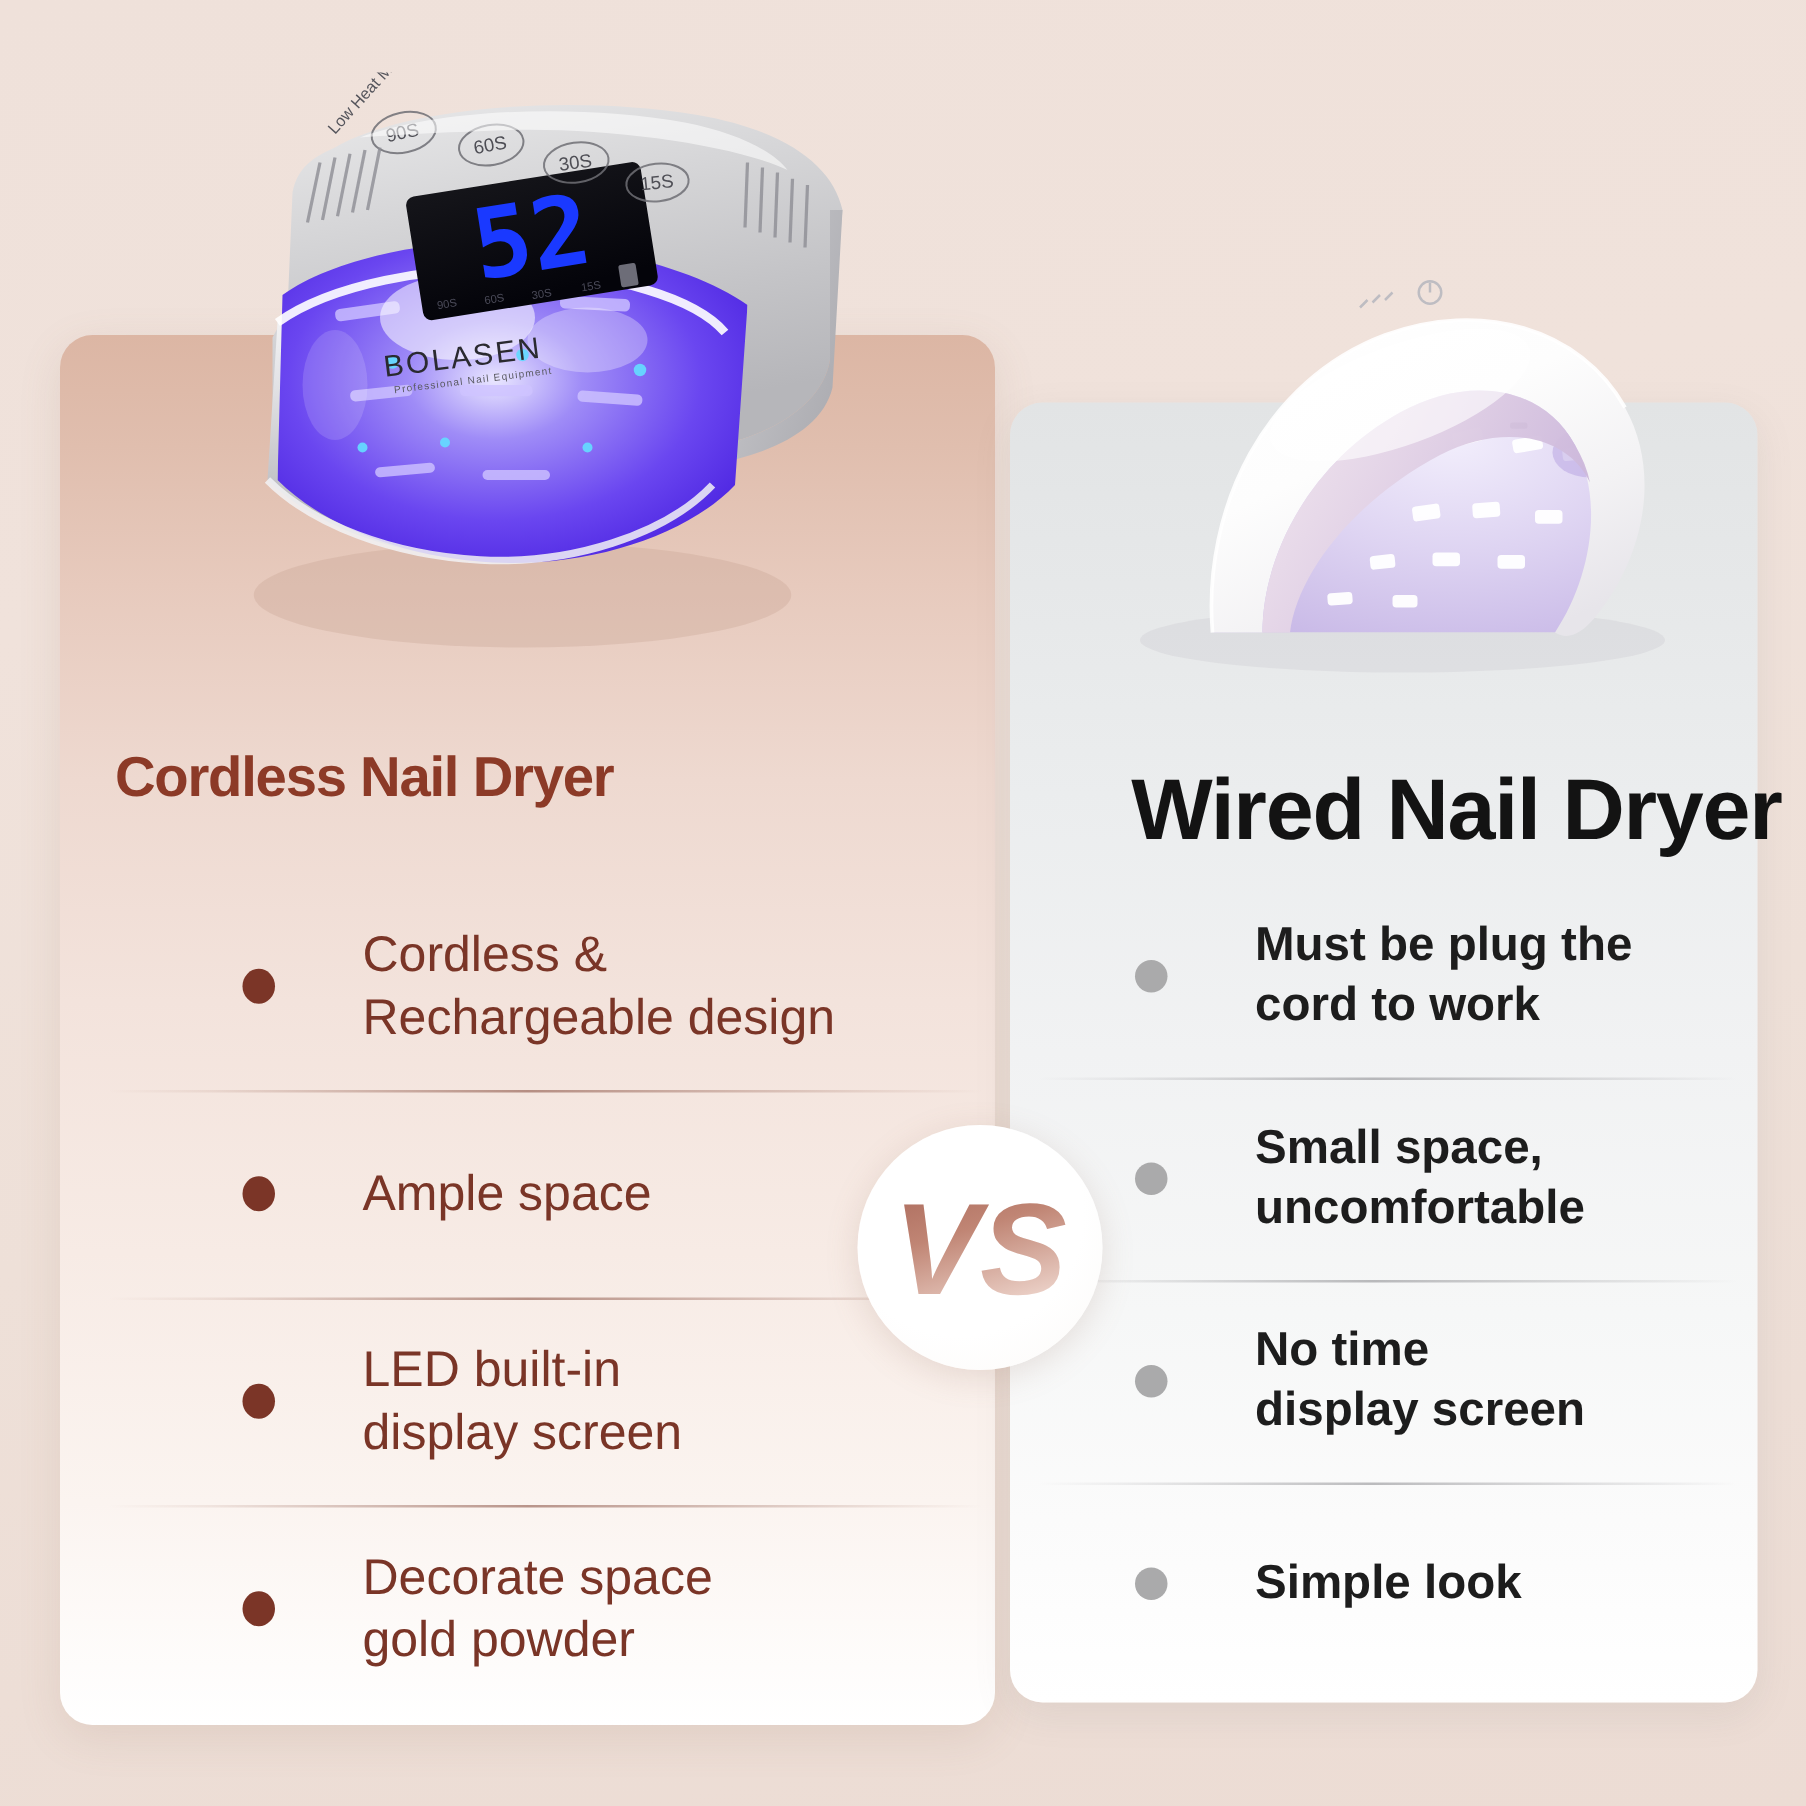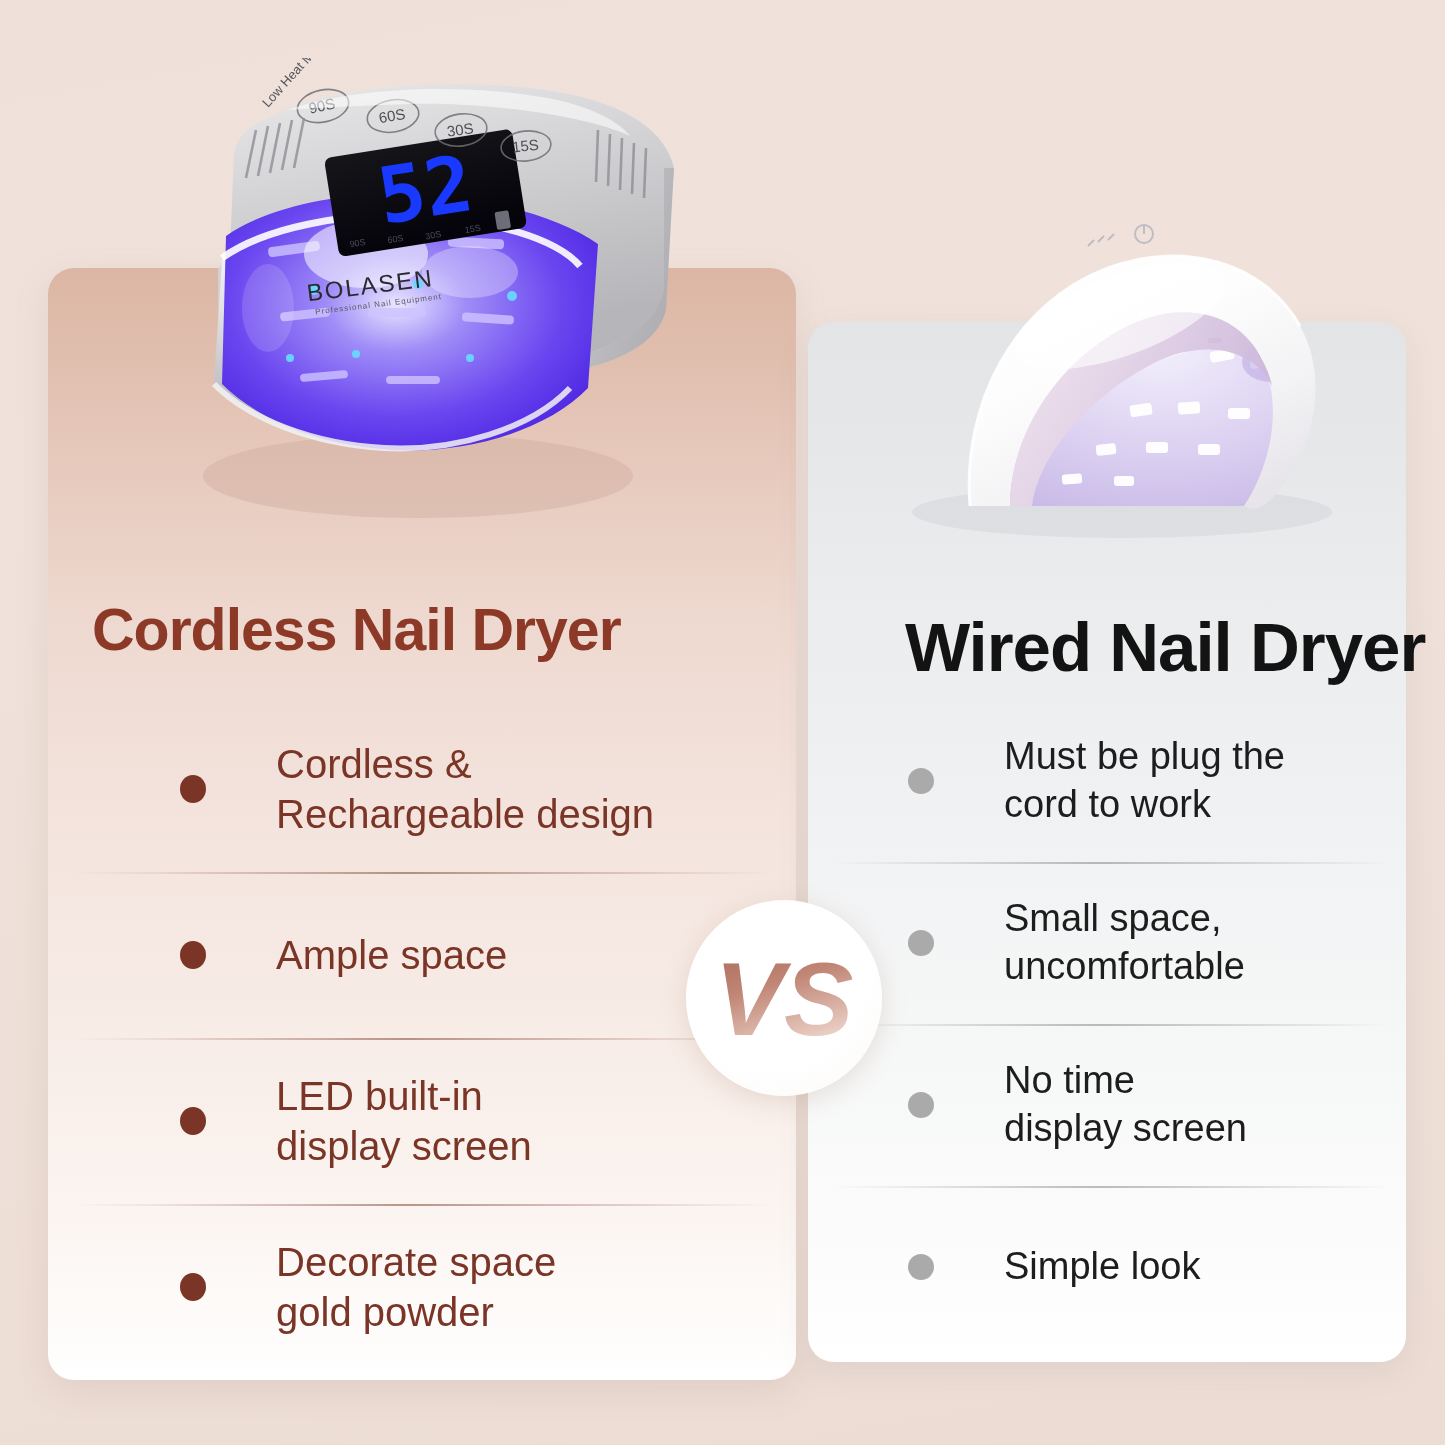--- a/index.html
+++ b/index.html
@@ -36,30 +36,30 @@
 
   
   .panel-heading {
     position: absolute;
     font-weight: bold;
     letter-spacing: -1px;
     white-space: nowrap;
   }
   #left-heading {
     left: 92px; top: 596px;
-    font-size: 59px; color: #8c3a27;
+    font-size: 45px; color: #8c3a27;
   }
   #right-heading {
     left: 905px; top: 608px;
     font-size: 69px; color: #131313;
   }
 
   
   .feature-list { position: absolute; }
-  #left-list  { left: 72px;  top: 706px; width: 700px; }
+  #left-list  { left: 86px;  top: 706px; width: 700px; }
   #right-list { left: 830px; top: 700px; width: 560px; }
 
   .feature-row {
     position: relative;
     display: flex;
     align-items: center;
   }
   #left-list  .feature-row { height: 166px; }
   #right-list .feature-row { height: 162px; }
 
@@ -74,21 +74,21 @@
 
   .feature-text {
     margin-left: 70px;
     line-height: 1.26;
     white-space: pre-line;
   }
   #left-list .feature-text {
     font-size: 40px; color: #7a3527; font-weight: 500;
   }
   #right-list .feature-text {
-    font-size: 38px; color: #1d1d1d; font-weight: 400;
+    font-size: 38px; color: #1d1d1d; font-weight: 700;
   }
 
   .divider { position: absolute; left: 0; height: 2px; width: 100%; }
   #left-list .divider {
     background: linear-gradient(90deg,
       rgba(140,80,60,0) 0%, rgba(140,80,60,0.10) 12%,
       rgba(130,70,55,0.55) 48%, rgba(140,80,60,0.12) 88%, rgba(140,80,60,0) 100%);
   }
   #right-list .divider {
     background: linear-gradient(90deg,

